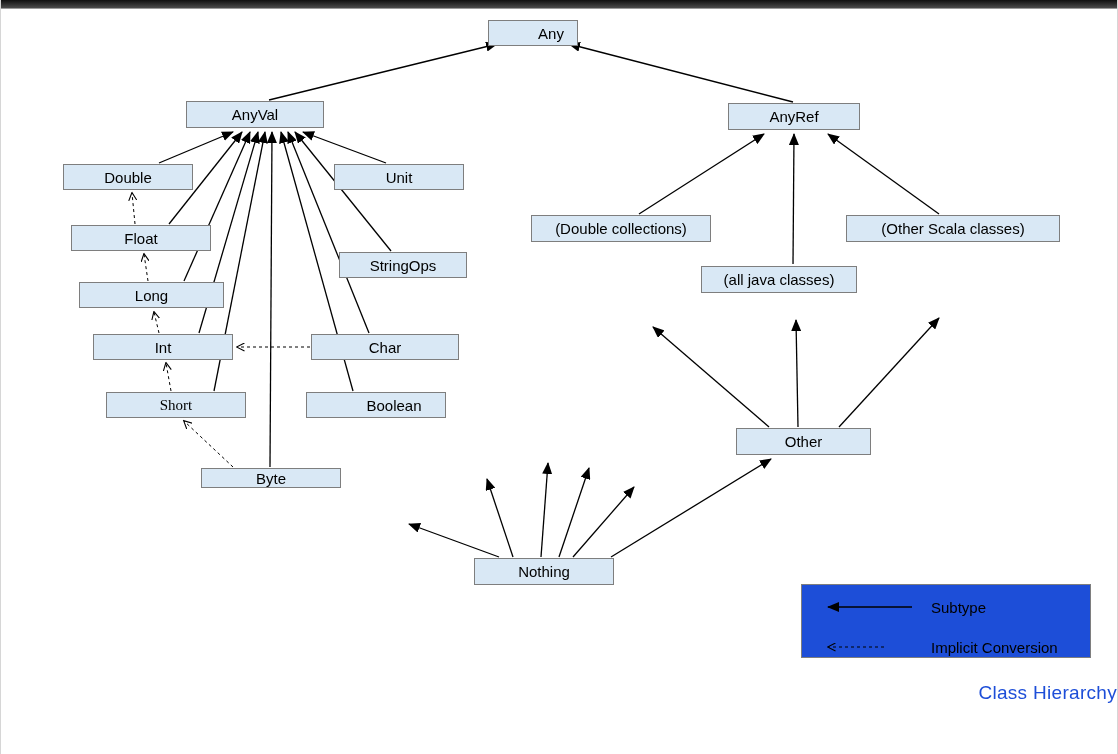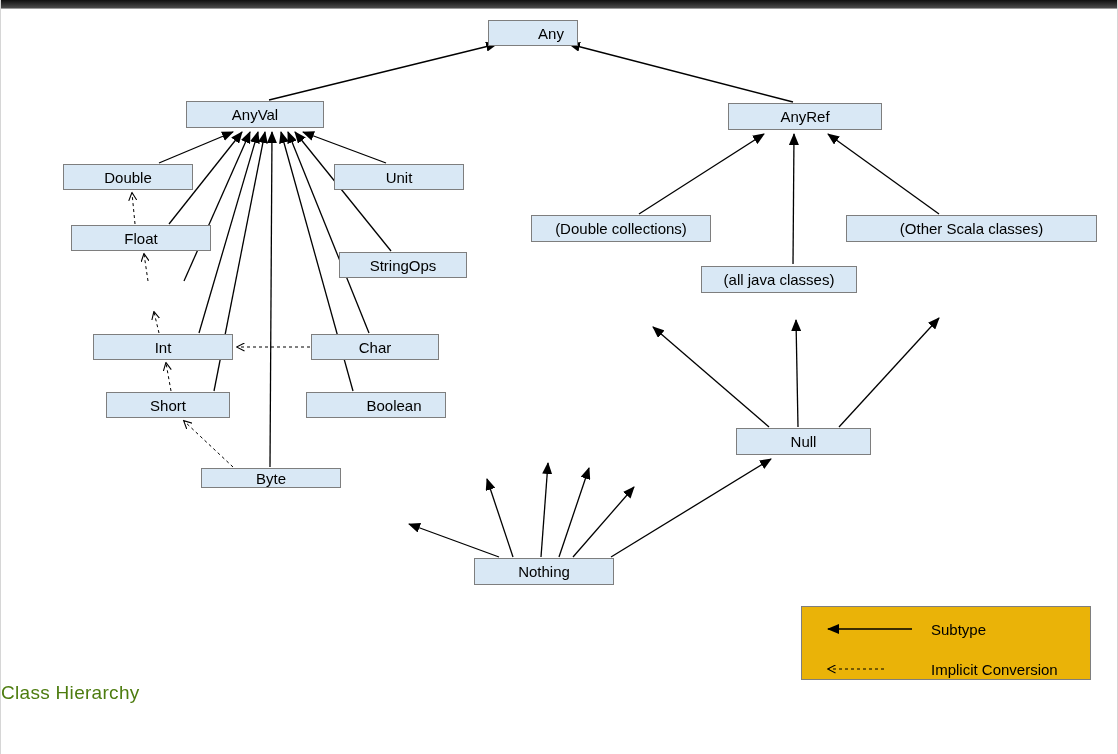--- a/index.html
+++ b/index.html
@@ -1,23 +1,23 @@
 <!DOCTYPE html>
 <html><head>
 <meta charset="utf-8">
 <style>
   html,body{margin:0;padding:0;background:#ffffff;}
   .page{position:relative;width:1118px;height:754px;background:#fff;font-family:"Liberation Sans",sans-serif;overflow:hidden;box-sizing:border-box;border-left:1px solid #d6d6d6;border-right:1px solid #d6d6d6;}
   .topbar{position:absolute;left:0;top:0;width:100%;height:8px;background:linear-gradient(#101010,#4c4c4c);border-bottom:1px solid #9a9a9a;}
   .edges{position:absolute;left:0;top:0;}
   .node{position:absolute;display:flex;align-items:center;justify-content:center;background:#d9e8f5;border:1px solid #7e7e7e;font-size:15px;color:#000;box-sizing:border-box;white-space:nowrap;}
-  .legend{position:absolute;left:800px;top:606px;width:290px;height:74px;background:#eab308;border:1px solid #7e7e7e;box-sizing:border-box;}
+  .legend{position:absolute;left:800px;top:584px;width:290px;height:74px;background:#1d4ed8;border:1px solid #7e7e7e;box-sizing:border-box;}
   .legend-row{position:absolute;left:10px;height:28px;display:flex;align-items:center;}
   .legend-label{font-size:15px;color:#000;margin-left:14px;}
-  .caption{position:absolute;left:0;top:682px;width:100%;text-align:left;font-size:19px;color:#4d7c0f;letter-spacing:0.3px;}
+  .caption{position:absolute;left:0;top:682px;width:100%;text-align:right;font-size:19px;color:#1d4ed8;letter-spacing:0.3px;}
 </style>
 </head>
 <body>
 
 <div class="page">
 
   <div class="topbar"></div>
 
   <svg class="edges" width="1118" height="754" viewBox="0 0 1118 754">
     <defs>
@@ -61,34 +61,35 @@
       <line x1="147" y1="281" x2="143" y2="254" marker-end="url(#mOpen)"></line>
       <line x1="158" y1="333" x2="153" y2="312" marker-end="url(#mOpen)"></line>
       <line x1="170" y1="391" x2="165" y2="363" marker-end="url(#mOpen)"></line>
       <line x1="232" y1="467" x2="183" y2="421" marker-end="url(#mOpen)"></line>
       <line x1="309" y1="347" x2="236" y2="347" marker-end="url(#mOpen)"></line>
     </g>
   </svg>
 
   <div class="node" style="left:487px;top:20px;width:90px;height:26px;padding-left:36px;">Any</div>
   <div class="node" style="left:185px;top:101px;width:138px;height:27px;">AnyVal</div>
-  <div class="node" style="left:727px;top:103px;width:154px;height:27px;">AnyRef</div>
+  <div class="node" style="left:727px;top:103px;width:132px;height:27px;">AnyRef</div>
   <div class="node" style="left:62px;top:164px;width:130px;height:26px;">Double</div>
   <div class="node" style="left:70px;top:225px;width:140px;height:26px;">Float</div>
   <div class="node" style="left:333px;top:164px;width:130px;height:26px;">Unit</div>
   <div class="node" style="left:338px;top:252px;width:128px;height:26px;text-align:right;">StringOps</div>
+  <div class="node" style="left:78px;top:282px;width:145px;height:26px;">Long</div>
   <div class="node" style="left:92px;top:334px;width:140px;height:26px;">Int</div>
-  <div class="node" style="left:310px;top:334px;width:128px;height:26px;">Char</div>
-  <div class="node" style="left:105px;top:392px;width:124px;height:26px;">Short</div>
+  <div class="node" style="left:310px;top:334px;width:148px;height:26px;">Char</div>
+  <div class="node" style="left:105px;top:392px;width:140px;height:26px;font-family:Liberation Serif, serif;">Short</div>
   <div class="node" style="left:305px;top:392px;width:140px;height:26px;padding-left:36px;">Boolean</div>
   <div class="node" style="left:200px;top:468px;width:140px;height:20px;">Byte</div>
   <div class="node" style="left:530px;top:215px;width:180px;height:27px;">(Double collections)</div>
-  <div class="node" style="left:845px;top:215px;width:251px;height:27px;">(Other Scala classes)</div>
+  <div class="node" style="left:845px;top:215px;width:214px;height:27px;">(Other Scala classes)</div>
   <div class="node" style="left:700px;top:266px;width:156px;height:27px;">(all java classes)</div>
-  <div class="node" style="left:735px;top:428px;width:135px;height:27px;">Null</div>
+  <div class="node" style="left:735px;top:428px;width:135px;height:27px;">Other</div>
   <div class="node" style="left:473px;top:558px;width:140px;height:27px;">Nothing</div>
 
   <div class="legend">
     <div class="legend-row" style="top:8px;">
       <svg width="105" height="22">
         <defs>
           <marker id="lgSolid" markerWidth="12" markerHeight="10" refX="11" refY="5" orient="auto" markerUnits="userSpaceOnUse">
             <path d="M0,0 L12,5 L0,10 z" fill="#000"></path>
           </marker>
         </defs>

